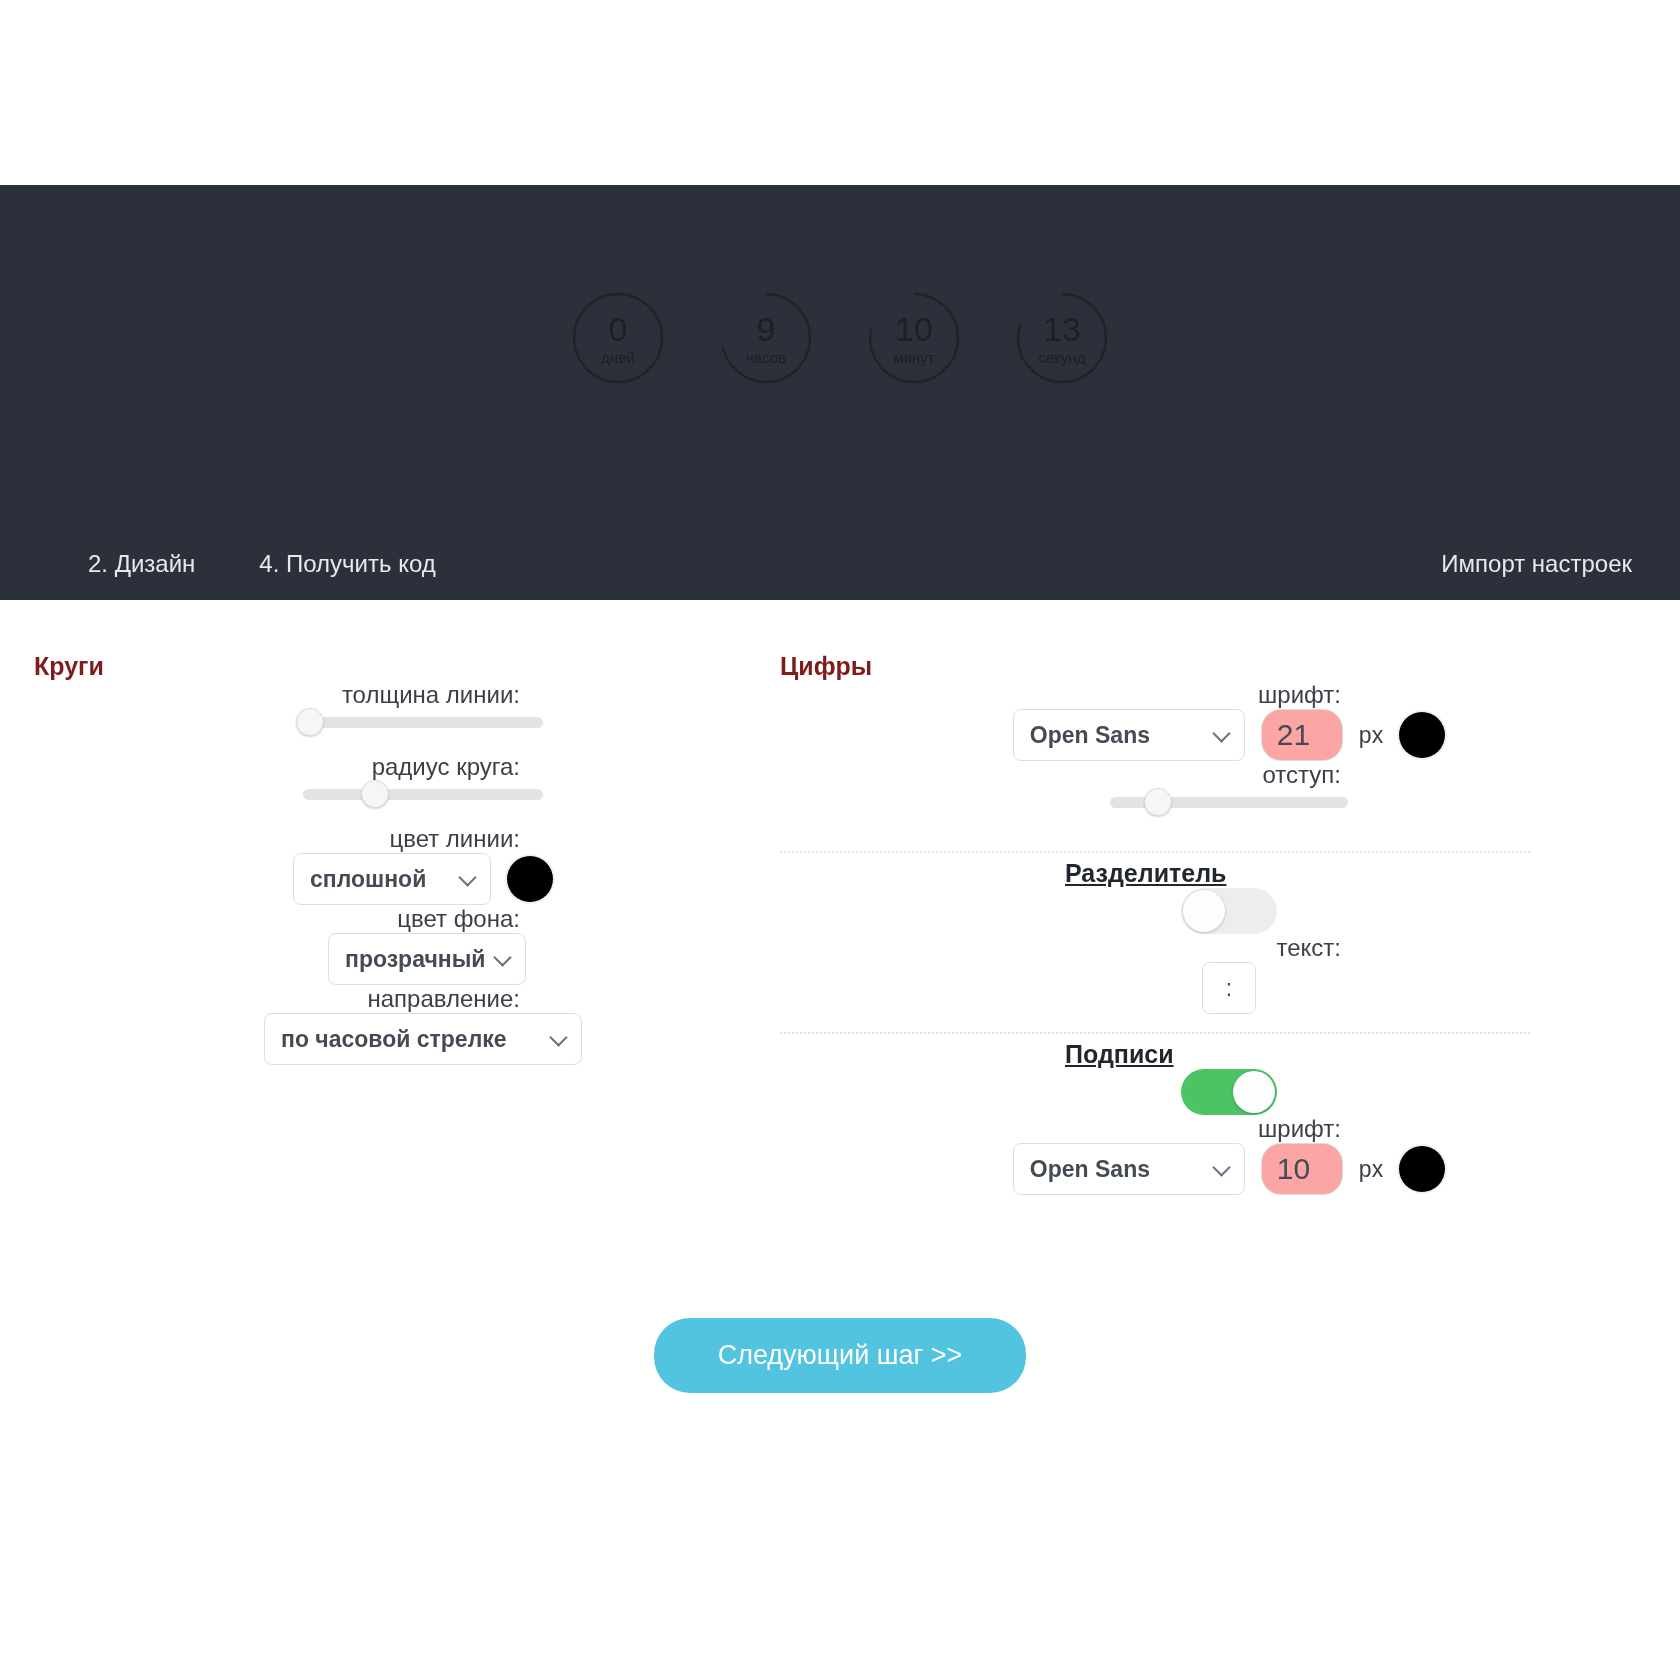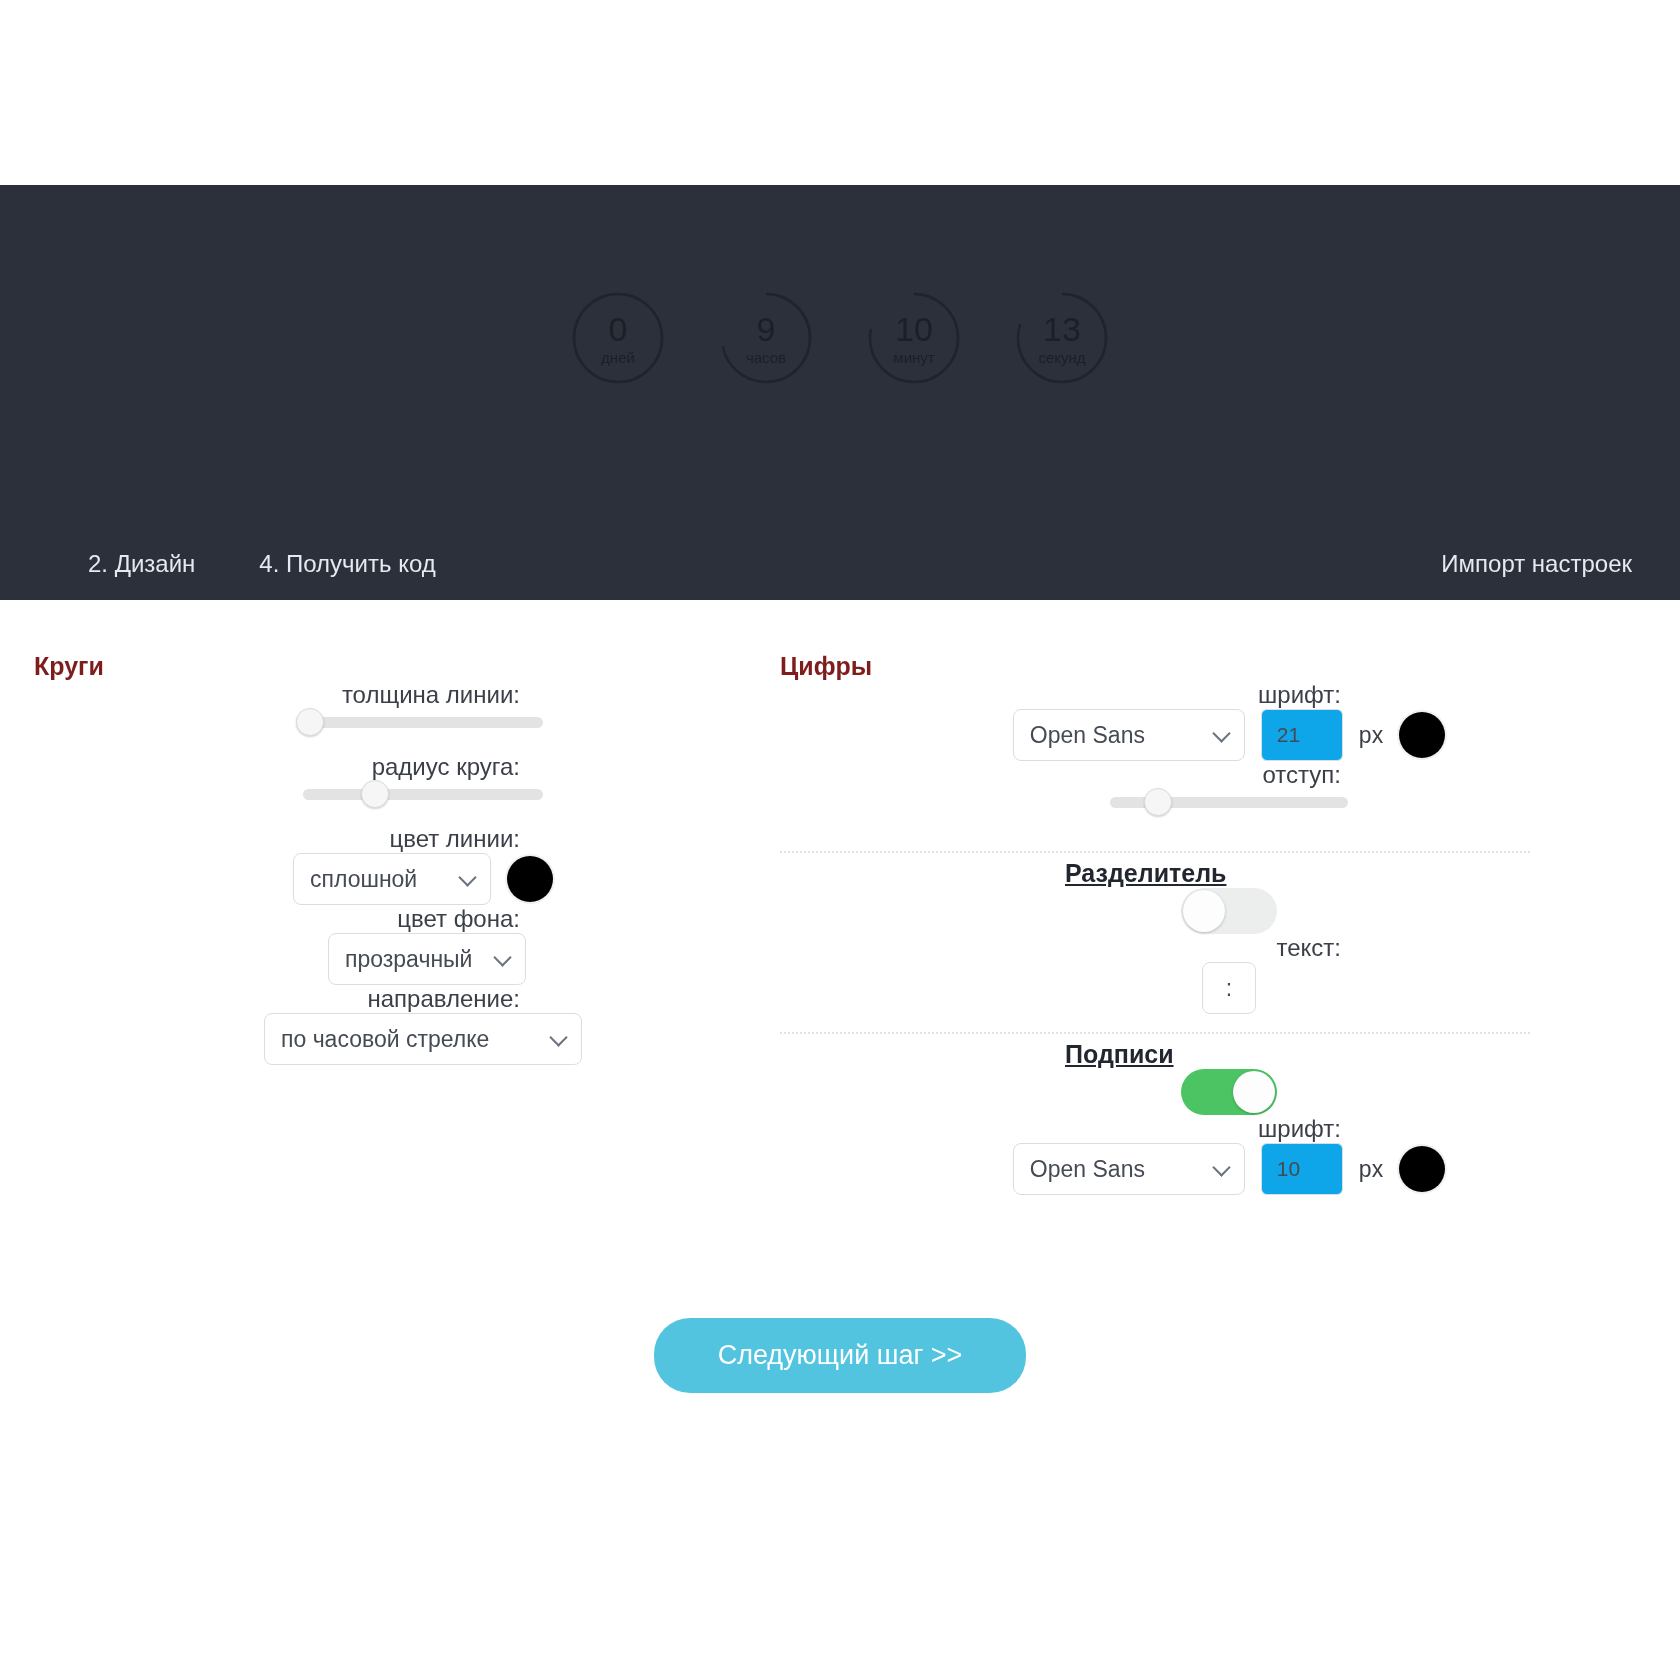--- a/index.html
+++ b/index.html
@@ -193,46 +193,47 @@
     align-items: center;
     border: 1px solid #d6e0e4;
     border-radius: 8px;
     background: #fff;
     height: 52px;
     padding: 0 42px 0 16px;
     font-size: 23px;
     color: #454b54;
     cursor: pointer;
     white-space: nowrap;
+    font-weight: bold;
   }
   .select .chev {
     position: absolute;
     right: 16px;
     top: 50%;
     width: 13px; height: 13px;
     margin-top: -8px;
     border-right: 2.5px solid #6b7380;
     border-bottom: 2.5px solid #6b7380;
     transform: rotate(45deg);
   }
   .sel-w-line  { width: 198px; }
   .sel-w-bg    { width: 198px; margin-left: 8px; }
   .sel-w-dir   { width: 318px; }
   .sel-w-font  { width: 232px; }
 
   .numinput {
     border: 1px solid #d6e0e4;
-    border-radius: 6px;
-    background: #0ea5e9;
+    border-radius: 20px;
+    background: #fca5a5;
     height: 52px;
     width: 82px;
     display: flex;
     align-items: center;
     padding-left: 15px;
-    font-size: 21px;
+    font-size: 30px;
     color: #454b54;
   }
   .textinput {
     border: 1px solid #d6e0e4;
     border-radius: 8px;
     background: #fff;
     height: 52px;
     width: 54px;
     display: flex;
     align-items: center;

